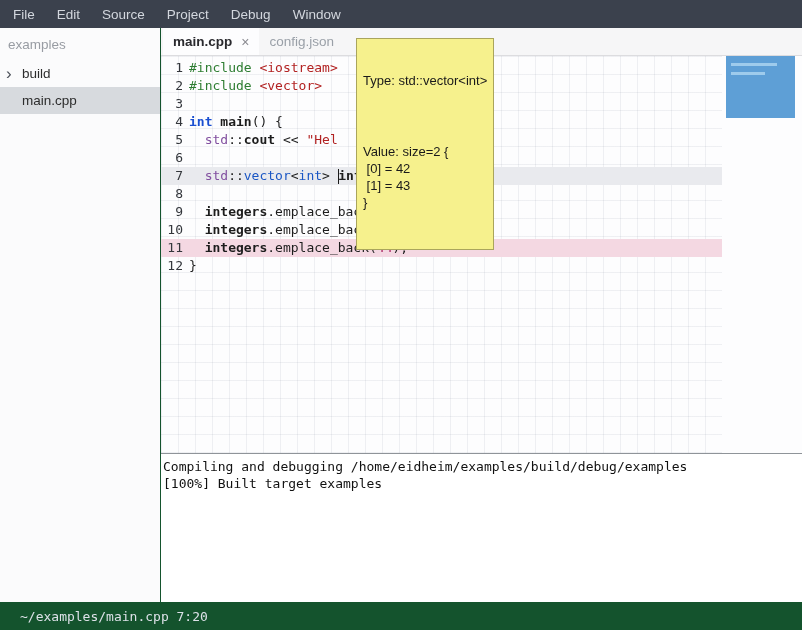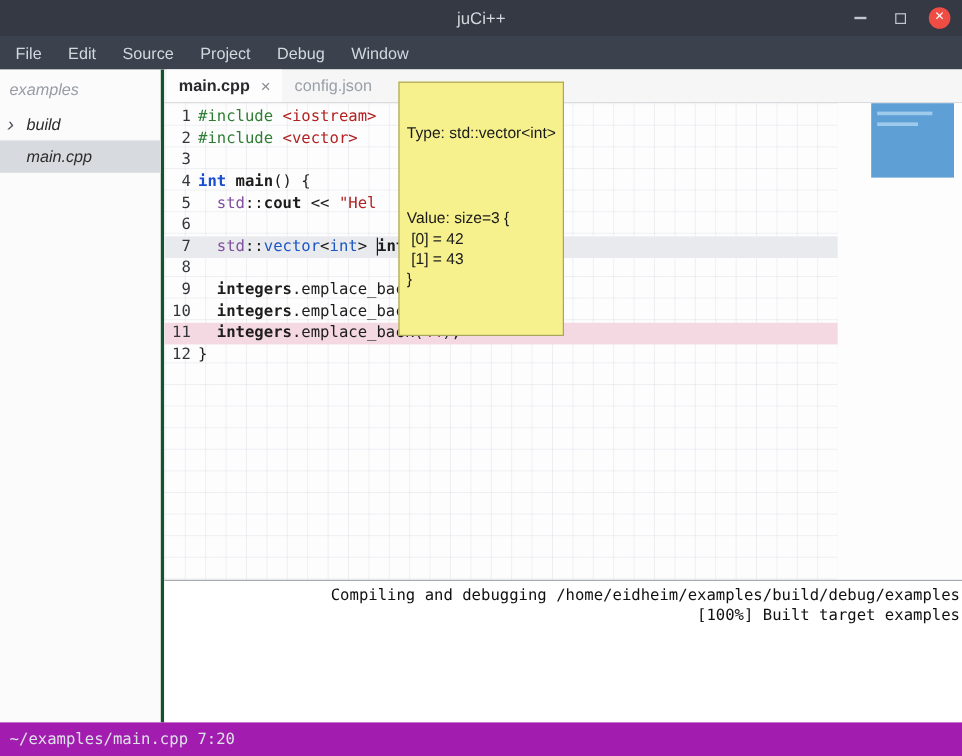--- a/index.html
+++ b/index.html
@@ -18,21 +18,21 @@
   .glyph-close { color:#fff; font-size:10px; line-height:1; }
 
   
   .menubar { height:28px; background:#3b414d; display:flex; align-items:center; padding-left:2px; flex:none; }
   .menu-item { color:#d3d7de; font-size:13.5px; padding:0 11px; height:100%; display:flex; align-items:center; }
 
   
   .main { flex:1; display:flex; min-height:0; }
 
   
-  .sidebar { width:137px; flex:none; background:#fbfbfc; border-right:3px solid #14532d; font-size:13.5px; color:#2d2d2d;font-style:italic; }
+  .sidebar { width:161px; flex:none; background:#fbfbfc; border-right:1px solid #14532d; font-size:13.5px; color:#2d2d2d; }
   .sidebar-header { color:#989ca3; padding:9px 8px 8px 8px; }
   .tree-item { height:27px; display:flex; align-items:center; padding-left:6px; white-space:nowrap; }
   .tree-item.selected { background:#d7dade; }
   .expander { width:16px; color:#4a4f58; font-size:17px; line-height:1; display:inline-block; }
   .spacer { width:16px; display:inline-block; }
 
   
   .content { flex:1; min-width:0; display:flex; flex-direction:column; position:relative; background:#fff; }
 
   
@@ -72,47 +72,33 @@
   .minimap .s2 { top:16px; width:34px; }
 
   
   .tooltip { position:absolute; left:195px; top:10px; z-index:20; background:#f6f18d; border:1px solid #aaa55c;
              padding:4px 6px 8px 6px; font-size:13px; color:#1a1a1a; white-space:pre; }
   .tt-type { margin-bottom:25px; }
   .tt-line { line-height:17px; }
 
   
   .console { flex:1; min-height:0; border-top:1px solid #8f9499; background:#fff; padding:4px 2px;
-             font-family:"DejaVu Sans Mono", monospace; font-size:13px; color:#111;text-align:right; }
+             font-family:"DejaVu Sans Mono", monospace; font-size:13px; color:#111; }
   .console-line { line-height:17px; white-space:pre; }
 
   
-  .statusbar { height:28px; flex:none; background:#a21caf; color:#dde1e8; display:flex; align-items:center;
-               padding-left:8px; font-family:"DejaVu Sans Mono", monospace; font-size:13px; position:relative; }
+  .statusbar { height:28px; flex:none; background:#14532d; color:#dde1e8; display:flex; align-items:center;
+               padding-left:20px; font-family:"DejaVu Sans Mono", monospace; font-size:13px; position:relative; }
   .status-center { position:absolute; left:258px; }
 </style>
 </head>
 <body>
 
 <div class="window">
 
-  <div class="titlebar">
-    <span class="title">juCi++</span>
-    <div class="win-controls">
-      <div class="win-btn">
-        <span class="glyph-min"></span>
-      </div>
-      <div class="win-btn">
-        <span class="glyph-restore"></span>
-      </div>
-      <div class="win-btn close-btn">
-        <span class="glyph-close">✕</span>
-      </div>
-    </div>
-  </div>
 
   <div class="menubar">
       <div class="menu-item">File</div>
       <div class="menu-item">Edit</div>
       <div class="menu-item">Source</div>
       <div class="menu-item">Project</div>
       <div class="menu-item">Debug</div>
       <div class="menu-item">Window</div>
     </div>
 
@@ -159,21 +145,21 @@
             <div class="line"><span class="gutter">12</span><span class="code"><span class="s-pl">}</span></span></div>
           </div>
         <div class="minimap">
           <div class="stripe s1"></div>
           <div class="stripe s2"></div>
         </div>
       </div>
 
       <div class="tooltip">
         <div class="tt-type">Type: std::vector&lt;int&gt;</div>
-        <div class="tt-values"><div class="tt-line">Value: size=3 {</div><div class="tt-line"> [0] = 42</div><div class="tt-line"> [1] = 43</div><div class="tt-line">}</div></div>
+        <div class="tt-values"><div class="tt-line">Value: size=2 {</div><div class="tt-line"> [0] = 42</div><div class="tt-line"> [1] = 43</div><div class="tt-line">}</div></div>
       </div>
 
       <div class="console">
           <div class="console-line">Compiling and debugging /home/eidheim/examples/build/debug/examples</div>
           <div class="console-line">[100%] Built target examples</div>
         </div>
     </div>
 
   </div>
 

